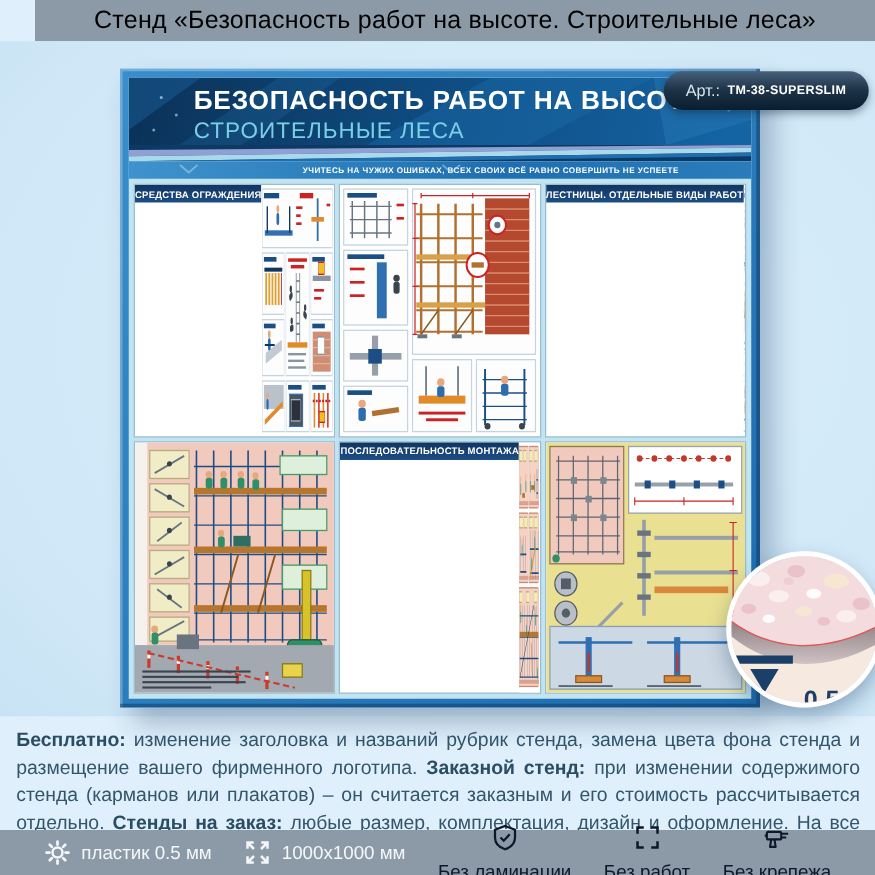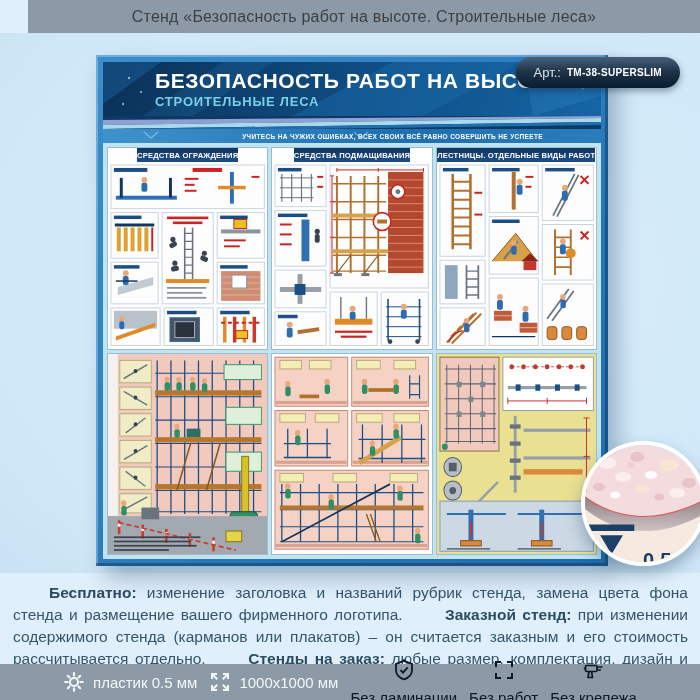--- a/index.html
+++ b/index.html
@@ -1,73 +1,73 @@
 <!DOCTYPE html>
 <html><head>
 <meta charset="utf-8">
 <style>
   html,body{margin:0;padding:0;}
   body{width:700px;height:700px;overflow:hidden;font-family:"Liberation Sans",sans-serif;background:#dfeffb;}
   .page{width:700px;height:700px;display:flex;flex-direction:column;}
 
   
-  .topbar{height:33px;background:#8b9aa6;color:#404040;display:flex;align-items:center;justify-content:center;
-          font-size:16px;letter-spacing:.2px;margin-left:28px;}
+  .topbar{height:33px;background:#8b9aa6;color:#000000;display:flex;align-items:center;justify-content:center;
+          font-size:20px;letter-spacing:.2px;margin-left:28px;}
 
   
   .hero{position:relative;height:540px;background:radial-gradient(120% 120% at 60% 45%, #d9eefb 0%, #cfe7f7 55%, #b9d8ec 100%);}
 
   
   .stand{position:absolute;left:96px;top:22px;width:512px;height:511px;z-index:1;
          background:linear-gradient(135deg,#3a8ecb,#1c6bae);
          box-shadow:10px 12px 20px rgba(28,60,95,.32), inset -3px -3px 0 rgba(8,48,88,.45), inset 2px 2px 0 rgba(255,255,255,.28);
          padding:7px;box-sizing:border-box;}
   .stand-inner{width:100%;height:100%;background:#c2e4f0;display:flex;flex-direction:column;overflow:hidden;}
 
   .stand-header{position:relative;height:54px;background:linear-gradient(105deg,#0b3157 0%,#0f4f86 55%,#1565a5 100%);flex:0 0 auto;}
   .stand-header .deco{position:absolute;inset:0;width:100%;height:100%;}
   .stand-title{position:relative;z-index:2;margin:7px 0 0 52px;color:#ffffff;font-weight:bold;font-size:21px;letter-spacing:.6px;white-space:nowrap;}
-  .stand-subtitle{position:relative;z-index:2;margin:1px 0 0 52px;color:#79cfe5;font-weight:bold;font-size:13px;letter-spacing:.8px;}
+  .stand-subtitle{position:relative;z-index:2;margin:1px 0 0 52px;color:#79cfe5;font-weight:normal;font-size:18px;letter-spacing:.8px;}
 
   .wave-band{height:13px;flex:0 0 auto;display:block;width:100%;}
   .motto-strip{height:14px;flex:0 0 auto;background:linear-gradient(90deg,#3f93cc,#1f6fb0 60%,#2a7cba);position:relative;
                display:flex;align-items:center;justify-content:flex-end;padding-right:58px;box-sizing:border-box;}
   .motto-strip .motto{color:#ffffff;font-size:6.5px;font-weight:bold;letter-spacing:.35px;white-space:nowrap;}
   .chev{position:absolute;top:2px;opacity:.55;}
 
   .panels{flex:1 1 auto;display:grid;grid-template-columns:1fr 1fr 1fr;grid-template-rows:1fr 1fr;gap:5px;padding:5px;box-sizing:border-box;}
-  .panel{display:flex;flex-direction:column;background:#ffffff;box-shadow:0 0 0 1px rgba(30,70,120,.25);align-items:center;}
+  .panel{display:flex;flex-direction:row;background:#ffffff;box-shadow:0 0 0 1px rgba(30,70,120,.25);}
   .panel-h{height:14px;flex:0 0 auto;background:linear-gradient(180deg,#11355f,#1d4e86);color:#fff;
            display:flex;align-items:center;justify-content:center;font-size:7.6px;font-weight:bold;letter-spacing:.2px;white-space:nowrap;}
   .panel-b{flex:1 1 auto;min-height:0;}
   .panel-b svg{width:100%;height:100%;display:block;}
 
   
-  .art-badge{position:absolute;top:24px;right:20px;height:31px;z-index:3;display:flex;align-items:center;gap:6px;
+  .art-badge{position:absolute;top:24px;right:5px;height:31px;z-index:3;display:flex;align-items:center;gap:6px;
              padding:0 18px;border-radius:17px;
              background:linear-gradient(180deg,#47607a 0%,#1d3347 48%,#0a1d30 100%);
              box-shadow:0 3px 7px rgba(10,30,50,.4);}
   .art-badge .pre{color:#d8e2ea;font-size:13px;}
   .art-badge .code{color:#ffffff;font-size:10px;font-weight:bold;letter-spacing:.3px;}
 
   
   .material-circle{position:absolute;left:581px;top:408px;width:117px;height:117px;border-radius:50%;
                    border:4px solid #ffffff;z-index:3;overflow:hidden;
                    box-shadow:0 8px 16px rgba(35,70,105,.38);}
   .material-circle svg{display:block;width:100%;height:100%;}
   .thick-label{position:absolute;left:0;right:0;top:66%;display:flex;align-items:center;justify-content:center;gap:5px;
                color:#1b3f66;font-weight:bold;font-size:20px;letter-spacing:.3px;}
 
   
   .description{height:91px;background:#dfeffb;box-sizing:border-box;padding:9px 12px 0 13px;
                color:#33566b;font-size:15.5px;line-height:1.42;text-align:justify;}
-  .seg-b{font-weight:bold;color:#2b4d63;margin-left:36px;}
+  .seg-b{font-weight:bold;color:#2b4d63;}
 
   
-  .bottombar{height:36px;background:#8b9aa6;display:flex;align-items:center;justify-content:center;gap:12px;}
+  .bottombar{height:36px;background:#8b9aa6;display:flex;align-items:center;justify-content:center;gap:26px;}
   .feat{display:flex;align-items:center;gap:8px;font-size:15px;white-space:nowrap;}
   .feat.bright{color:#f4f7f9;}
   .feat.muted{color:#0f172a;flex-direction:column;}
   .feat svg{display:block;}
 </style>
 </head>
 <body>
 
 <div class="page">
 
@@ -201,21 +201,20 @@
                   <rect x="127" y="156" width="3.5" height="26" fill="#cc3a2a"></rect>
                   <rect x="137" y="156" width="3.5" height="26" fill="#e08a28"></rect>
                   <rect x="147" y="156" width="3.5" height="26" fill="#cc3a2a"></rect>
                 <path d="M115 162 H154" stroke="#cc2222" stroke-width="2" stroke-dasharray="4 3"></path>
                 <rect x="130" y="170" width="12" height="8" fill="#f0c020" stroke="#cc2222"></rect>
               </svg>
             </div>
           </div>
 
           <div class="panel">
-            <div class="panel-h">СРЕДСТВА ПОДМАЩИВАНИЯ</div>
             <div class="panel-b">
               <svg viewBox="0 0 162 188" preserveAspectRatio="none">
                 <rect width="162" height="188" fill="#ffffff"></rect>
                 <g stroke="#c6d4e2" fill="#fdfdfd">
                     <rect x="3" y="3" width="52" height="42"></rect>
                     <rect x="3" y="49" width="52" height="56"></rect>
                     <rect x="3" y="109" width="52" height="38"></rect>
                     <rect x="3" y="151" width="52" height="34"></rect>
                     <rect x="59" y="3" width="100" height="124"></rect>
                     <rect x="59" y="131" width="48" height="54"></rect>
@@ -454,20 +453,21 @@
                     <rect x="6" y="171" width="88" height="1.6"></rect>
                     <rect x="6" y="175" width="78" height="1.6"></rect>
                     <rect x="6" y="179" width="84" height="1.6"></rect>
                     <rect x="6" y="183" width="56" height="1.6"></rect>
                   </g>
               </svg>
             </div>
           </div>
 
           <div class="panel">
+            <div class="panel-h">ПОСЛЕДОВАТЕЛЬНОСТЬ МОНТАЖА</div>
             <div class="panel-b">
               <svg viewBox="0 0 162 188" preserveAspectRatio="none">
                 <rect width="162" height="188" fill="#ffffff"></rect>
                 <g fill="#f6d2c4" stroke="#c78a74">
                   <rect x="3" y="3" width="74" height="46"></rect>
                     <rect x="81" y="3" width="78" height="46"></rect>
                   <rect x="3" y="53" width="74" height="52"></rect>
                     <rect x="81" y="53" width="78" height="52"></rect>
                   <rect x="3" y="109" width="156" height="74"></rect>
                 </g>

